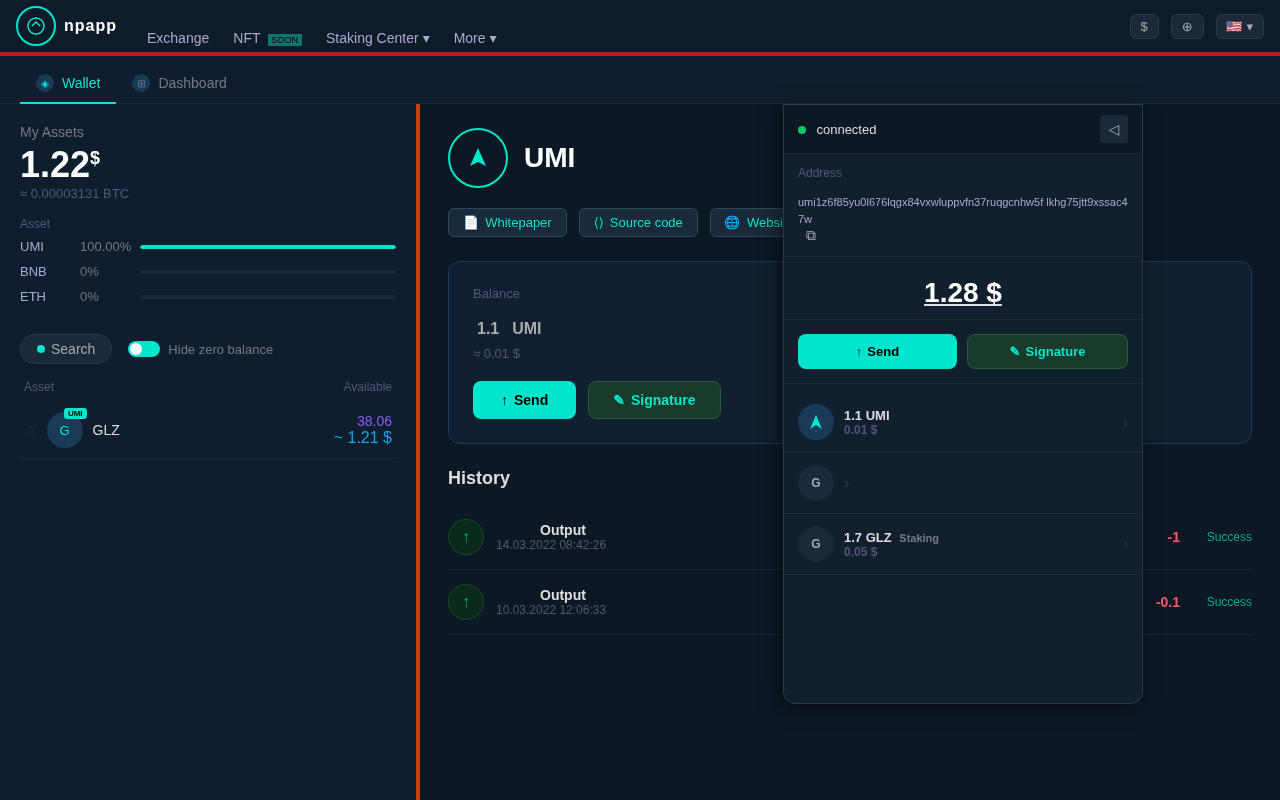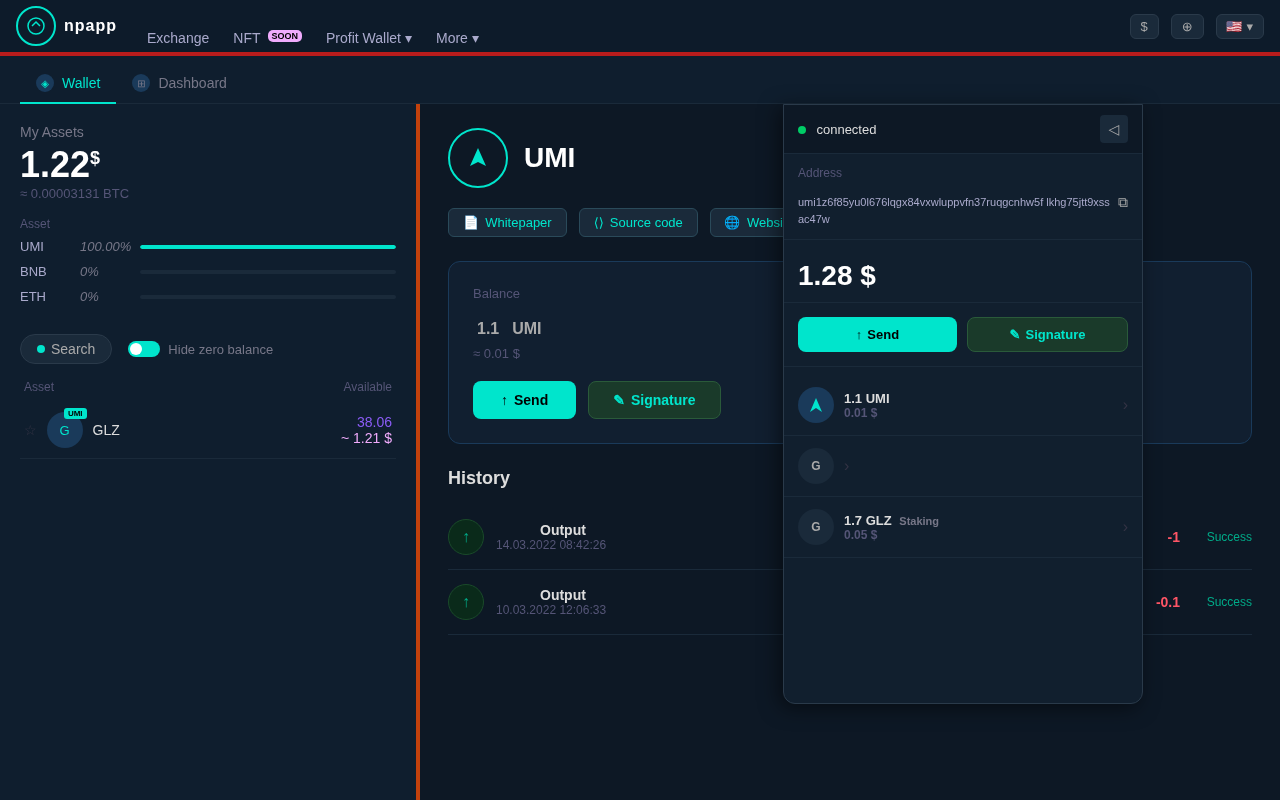--- a/index.html
+++ b/index.html
@@ -32,25 +32,25 @@
     .logo-circle {
       width: 40px; height: 40px;
       border: 2px solid #00e5cc;
       border-radius: 50%;
       display: flex; align-items: center; justify-content: center;
       color: #00e5cc; font-size: 14px;
     }
     .logo-text { color: #fff; font-size: 16px; font-weight: 700; letter-spacing: 1px; }
     .nav-item {
       color: #aac; font-size: 14px; margin-right: 24px; cursor: pointer;
-      display: flex; align-items: flex-start; gap: 4px; margin-top: 23px;
+      display: flex; align-items: flex-end; gap: 4px; margin-top: 23px;
     }
     .nav-badge {
-      background: #f0abfc; color: #000; font-size: 9px;
-      padding: 1px 4px; border-radius: 5px; font-weight: 700; margin-left: 3px;
+      background: #0f766e; color: #000; font-size: 9px;
+      padding: 1px 4px; border-radius: 0; font-weight: 400; margin-left: 3px;
     }
     .header-right {
       margin-left: auto; display: flex; align-items: center; gap: 12px;
     }
     .header-btn {
       background: #1a2a3a; border: 1px solid #2a3a4a; color: #aaa;
       padding: 4px 10px; border-radius: 6px; cursor: pointer; font-size: 13px;
     }
     .flag-btn {
       background: #1a2a3a; border: 1px solid #2a3a4a; color: #aaa;
@@ -99,21 +99,21 @@
     .assets-value { font-size: 36px; font-weight: 700; color: #fff; }
     .assets-value sup { font-size: 18px; }
     .assets-btc { font-size: 13px; color: #557; margin-bottom: 16px; }
     .asset-table { width: 100%; margin-bottom: 16px; }
     .asset-header { display: flex; font-size: 12px; color: #557; margin-bottom: 8px; }
     .asset-header .col-name { width: 60px; }
     .asset-header .col-pct { width: 60px; }
     .asset-header .col-bar { flex: 1; }
     .asset-row { display: flex; align-items: center; margin-bottom: 10px; font-size: 13px; }
     .asset-row .col-name { width: 60px; color: #aac; }
-    .asset-row .col-pct { width: 60px; color: #778; font-style: italic; }
+    .asset-row .col-pct { width: 60px; color: #778; }
     .asset-row .col-bar { flex: 1; height: 4px; background: #1a2a3a; border-radius: 2px; overflow: hidden; }
     .asset-bar-fill { height: 100%; background: #00e5cc; border-radius: 2px; }
     .search-row {
       display: flex; align-items: center; gap: 16px; margin-bottom: 16px; margin-top: 4px;
     }
     .search-btn {
       display: flex; align-items: center; gap: 6px;
       background: #1a2a3a; border: 1px solid #2a3a4a; border-radius: 20px;
       padding: 6px 16px; color: #aaa; font-size: 14px; cursor: pointer;
     }
@@ -140,21 +140,21 @@
       font-size: 13px; color: #00e5cc;
     }
     .asset-badge {
       position: absolute; top: -4px; right: -4px;
       background: #00e5cc; color: #000; font-size: 8px; font-weight: 700;
       padding: 1px 4px; border-radius: 3px;
     }
     .asset-name { font-size: 14px; color: #ddd; flex: 1; }
     .asset-amount { text-align: right; }
     .asset-amount-val { font-size: 14px; color: #8b5cf6; }
-    .asset-amount-usd { font-size: 14px; color: #f0abfc; text-align: center; }
+    .asset-amount-usd { font-size: 16px; color: #0ea5e9; text-align: center; }
 
     
     .right-main {
       flex: 1;
       background: #0d1825;
       overflow-y: auto;
       padding: 24px 28px;
     }
 
     
@@ -246,26 +246,28 @@
       border-radius: 4px; cursor: pointer; font-size: 14px;
       display: flex; align-items: center; justify-content: center;
     }
 
     .popup-address-section {
       padding: 12px 14px;
       border-bottom: 1px solid #1a2a3a;
     }
     .address-label { font-size: 12px; color: #557; margin-bottom: 14px; }
     .address-value { font-size: 11px; color: #aac; word-break: break-all; line-height: 1.5; }
-    .address-row { display: flex; align-items: flex-start; justify-content: space-between; }
+    .address-row { display: flex; align-items: flex-start; justify-content: space-between; flex-direction: column; }
     .copy-btn { background: none; border: none; color: #aaa; cursor: pointer; font-size: 14px; margin-left: 8px; flex-shrink: 0; }
 
     .popup-balance-section {
       padding: 20px 14px 10px;
+      text-align: center;
       border-bottom: 1px solid #1a2a3a;
+      text-decoration: underline;
     }
     .popup-total-val { font-size: 28px; font-weight: 700; color: #fff; }
     .popup-total-label { font-size: 12px; color: #557; margin-top: 2px; }
 
     .popup-action-row {
       display: flex; gap: 10px; padding: 14px;
       border-bottom: 1px solid #1a2a3a;
     }
     .popup-send-btn {
       flex: 1; background: #00e5cc; color: #000; font-weight: 700;
@@ -310,21 +312,21 @@
   </div>
 
   <div class="nav-item">
     <span>Exchange</span>
   </div>
   <div class="nav-item">
     <span>NFT</span>
     <span class="nav-badge">SOON</span>
   </div>
   <div class="nav-item">
-    <span>Profit Wallet</span>
+    <span>Staking Center</span>
     <span>▾</span>
   </div>
   <div class="nav-item">
     <span>More</span>
     <span>▾</span>
   </div>
 
   <div class="header-right">
     <button class="header-btn">$</button>
     <button class="header-btn">⊕</button>

